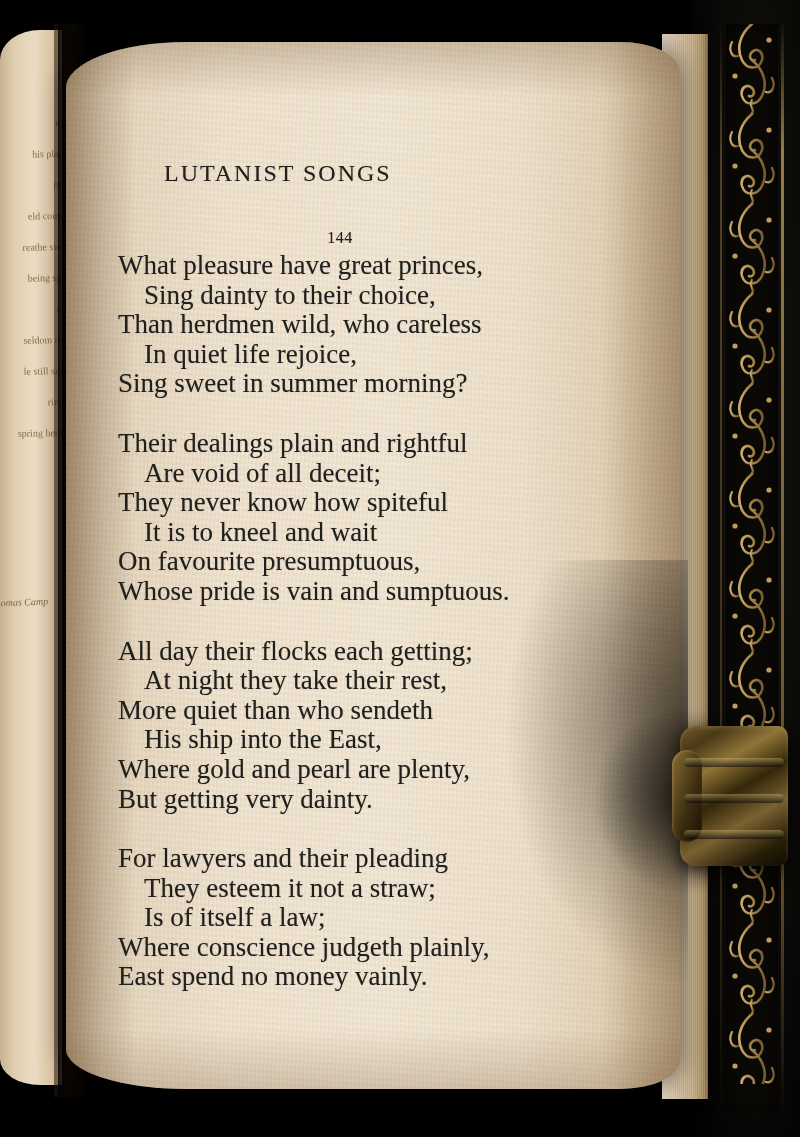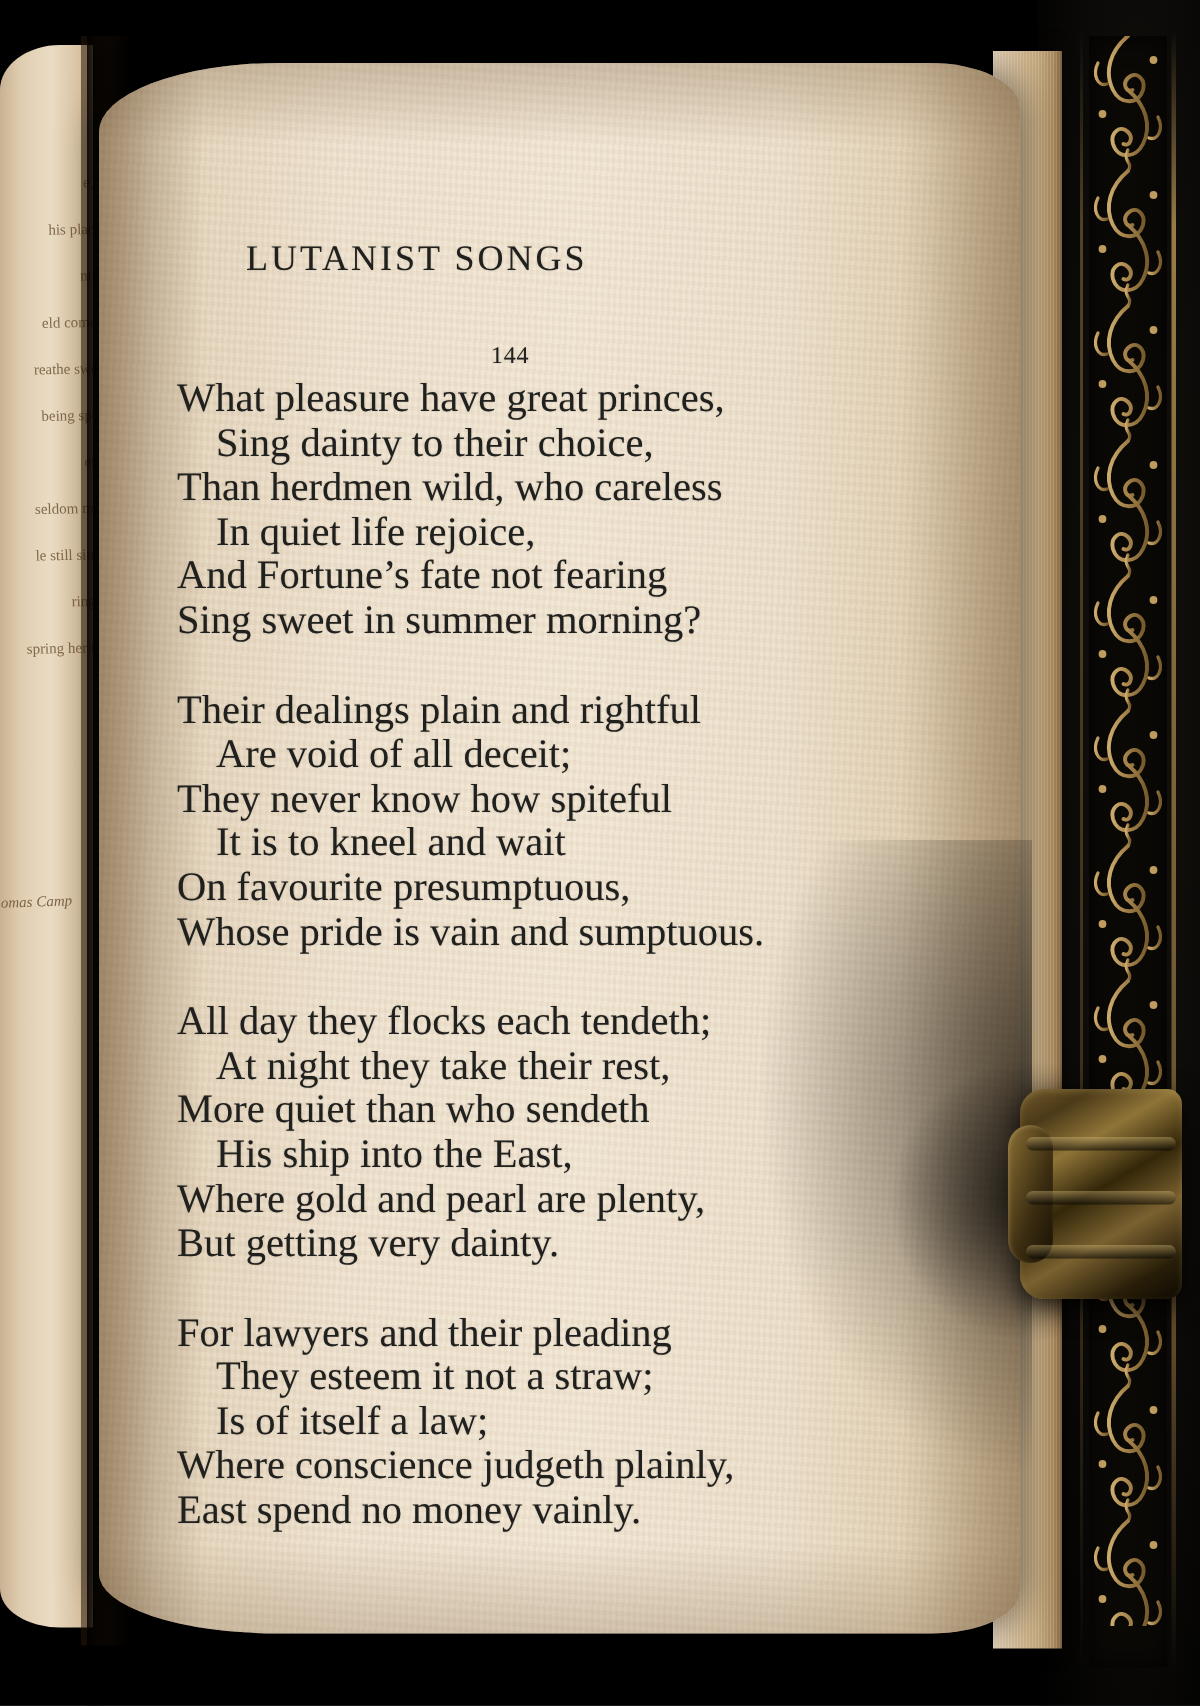--- a/index.html
+++ b/index.html
@@ -264,33 +264,32 @@
 
     <div class="textblock">
       <div class="running-head">LUTANIST SONGS</div>
       <div class="folio">144</div>
       <div id="stanzas">
           <div class="stanza">
             <div class="line">What pleasure have great princes,</div>
             <div class="line ind">Sing dainty to their choice,</div>
             <div class="line">Than herdmen wild, who careless</div>
             <div class="line ind">In quiet life rejoice,</div>
-            <div class="line">And Fortune’s fate not fearing</div>
             <div class="line">Sing sweet in summer morning?</div>
           </div>
           <div class="stanza">
             <div class="line">Their dealings plain and rightful</div>
             <div class="line ind">Are void of all deceit;</div>
             <div class="line">They never know how spiteful</div>
             <div class="line ind">It is to kneel and wait</div>
             <div class="line">On favourite presumptuous,</div>
             <div class="line">Whose pride is vain and sumptuous.</div>
           </div>
           <div class="stanza">
-            <div class="line">All day they flocks each tendeth;</div>
+            <div class="line">All day their flocks each getting;</div>
             <div class="line ind">At night they take their rest,</div>
             <div class="line">More quiet than who sendeth</div>
             <div class="line ind">His ship into the East,</div>
             <div class="line">Where gold and pearl are plenty,</div>
             <div class="line">But getting very dainty.</div>
           </div>
           <div class="stanza">
             <div class="line">For lawyers and their pleading</div>
             <div class="line ind">They esteem it not a straw;</div>
             <div class="line ind">Is of itself a law;</div>

